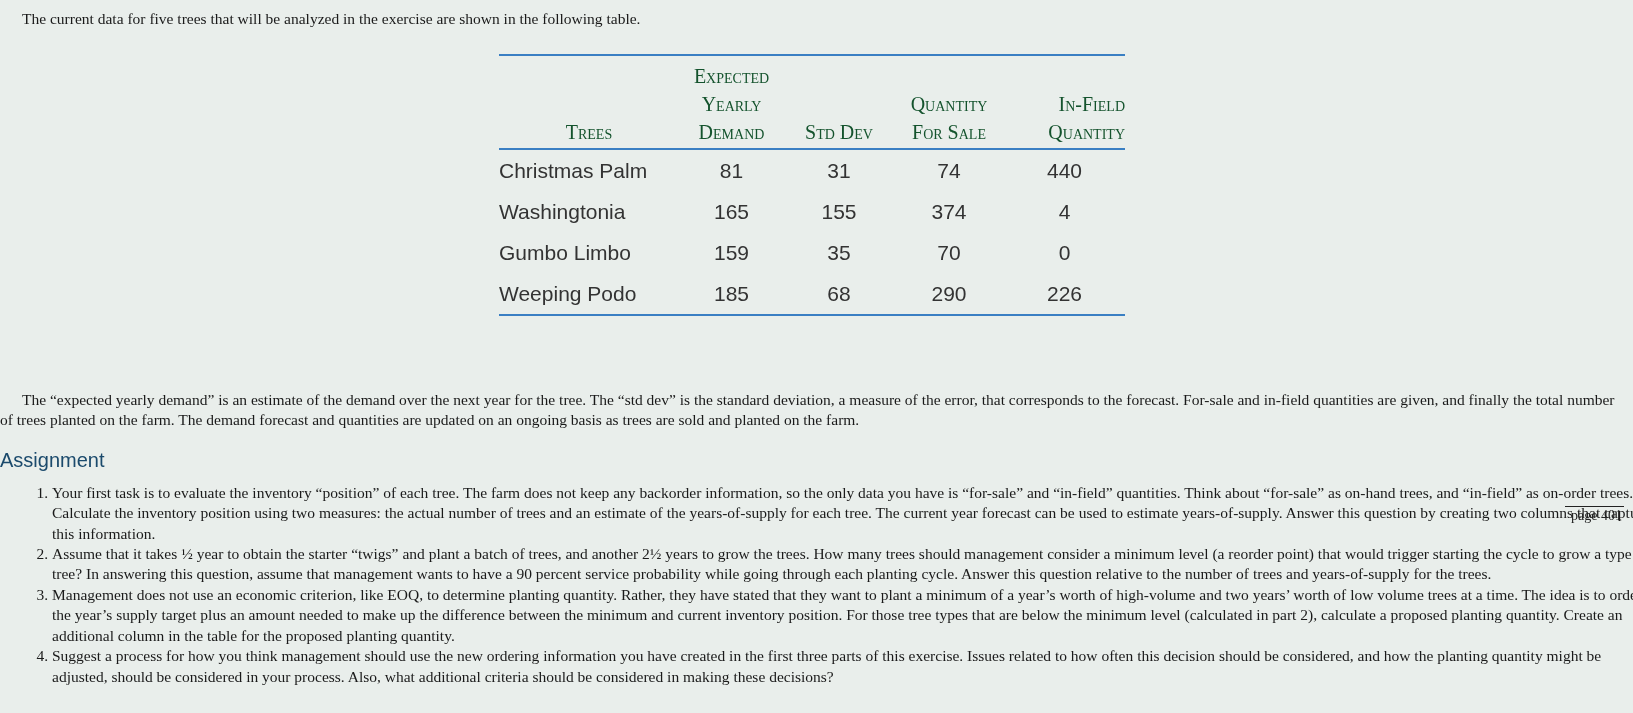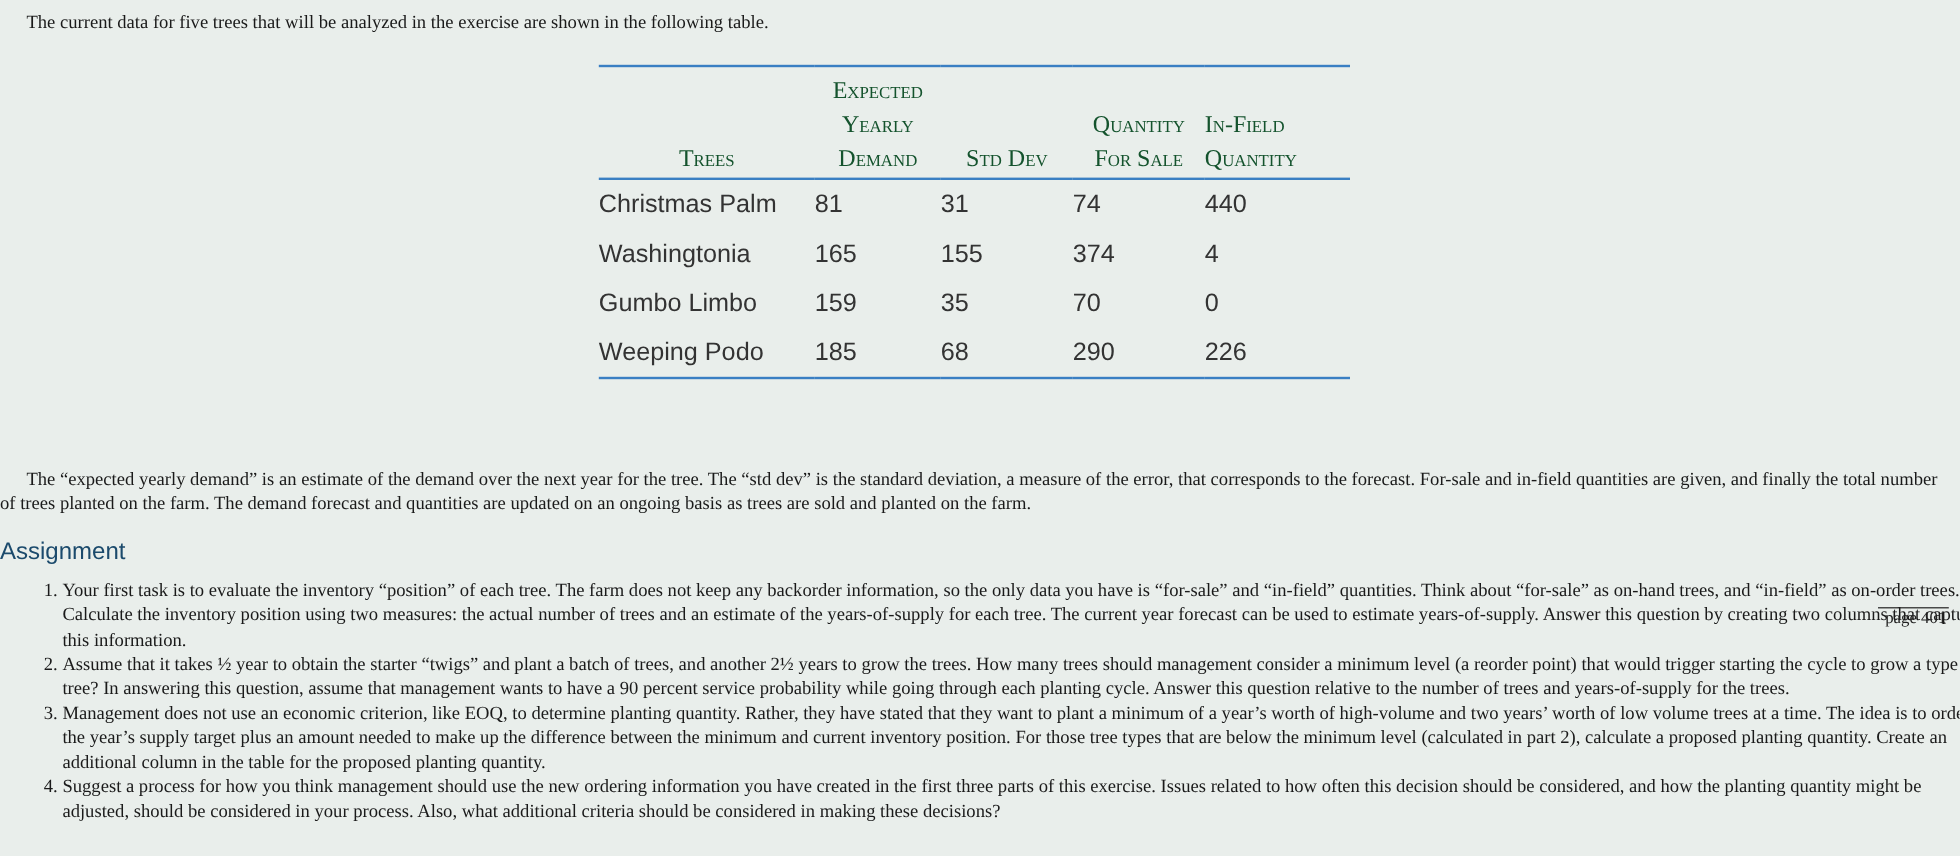--- a/index.html
+++ b/index.html
@@ -53,26 +53,26 @@
     table.data th .line { display: block; }
     table.data td {
       font-family: "Liberation Sans", sans-serif;
       font-size: 21px;
       color: #333;
       height: 41px;
       padding: 0;
       vertical-align: middle;
     }
     .c-name { text-align: left; width: 180px; }
-    .c-num { text-align: left; }
+    .c-num { text-align: center; }
     th.c-name { text-align: center; width: 180px; }
     th.c-demand { text-align: center; width: 105px; }
     th.c-std { text-align: center; width: 110px; }
     th.c-sale { text-align: center; width: 110px; }
-    th.c-field { text-align: left; margin-top: 12px; }
+    th.c-field { text-align: right; margin-top: 12px; }
     td.c-demand { padding-right: 52px; }
     td.c-std { padding-right: 36px; }
     td.c-sale { padding-right: 28px; }
     td.c-field { padding-right: 28px; }
 
     .para {
       position: absolute;
       left: 0;
       top: 390px;
       width: 1630px;

